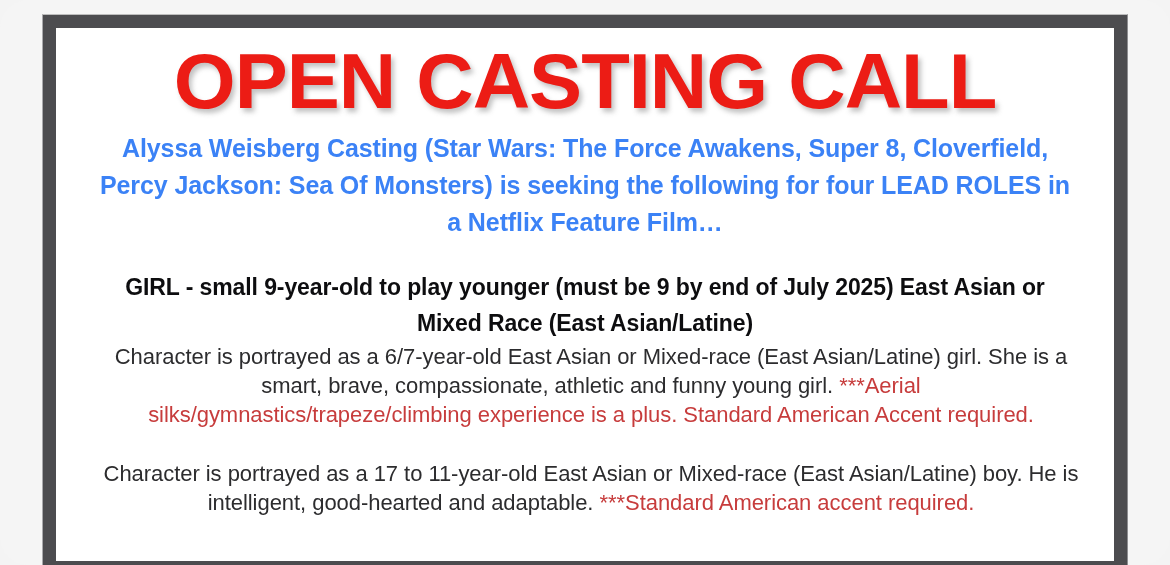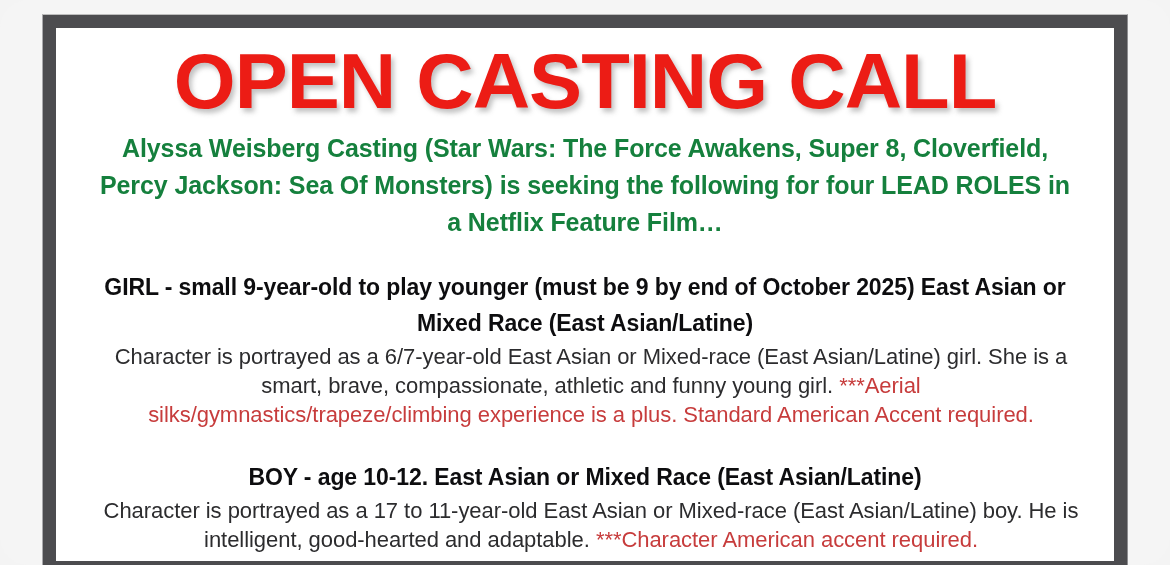--- a/index.html
+++ b/index.html
@@ -67,21 +67,21 @@
     white-space: nowrap;
   }
 
   
   #intro-paragraph {
     margin: 8px 0 0 0;
     text-align: center;
     font-size: 25px;
     line-height: 37px;
     font-weight: bold;
-    color: #15803d;
+    color: #3b82f6;
     letter-spacing: -0.1px;
   }
 
   
   .role-block {
     margin-top: 28px;
   }
   .role-block.second {
     margin-top: 30px;
   }
@@ -114,24 +114,23 @@
 
   <div id="document-frame">
 
     <div id="document-page">
 
       <h1 id="headline">OPEN CASTING CALL</h1>
 
       <p id="intro-paragraph">Alyssa Weisberg Casting (Star Wars: The Force Awakens, Super 8, Cloverfield, Percy Jackson: Sea Of Monsters) is seeking the following for four LEAD ROLES in a Netflix Feature Film…</p>
 
       <div class="role-block">
-        <p class="role-heading">GIRL - small 9-year-old to play younger (must be 9 by end of October 2025) East Asian or Mixed Race (East Asian/Latine)</p>
+        <p class="role-heading">GIRL - small 9-year-old to play younger (must be 9 by end of July 2025) East Asian or Mixed Race (East Asian/Latine)</p>
         <p class="role-description"><span>Character is portrayed as a 6/7-year-old East Asian or Mixed-race (East Asian/Latine) girl. She is a smart, brave, compassionate, athletic and funny young girl. </span><span class="requirement-note">***Aerial silks/gymnastics/trapeze/climbing experience is a plus. Standard American Accent required.</span></p>
       </div>
 
       <div class="role-block second">
-        <p class="role-heading">BOY - age 10-12. East Asian or Mixed Race (East Asian/Latine)</p>
-        <p class="role-description"><span>Character is portrayed as a 17 to 11-year-old East Asian or Mixed-race (East Asian/Latine) boy. He is intelligent, good-hearted and adaptable. </span><span class="requirement-note">***Character American accent required.</span></p>
+        <p class="role-description"><span>Character is portrayed as a 17 to 11-year-old East Asian or Mixed-race (East Asian/Latine) boy. He is intelligent, good-hearted and adaptable. </span><span class="requirement-note">***Standard American accent required.</span></p>
       </div>
 
     </div>
   </div>
 </div>
 
 </body></html>

